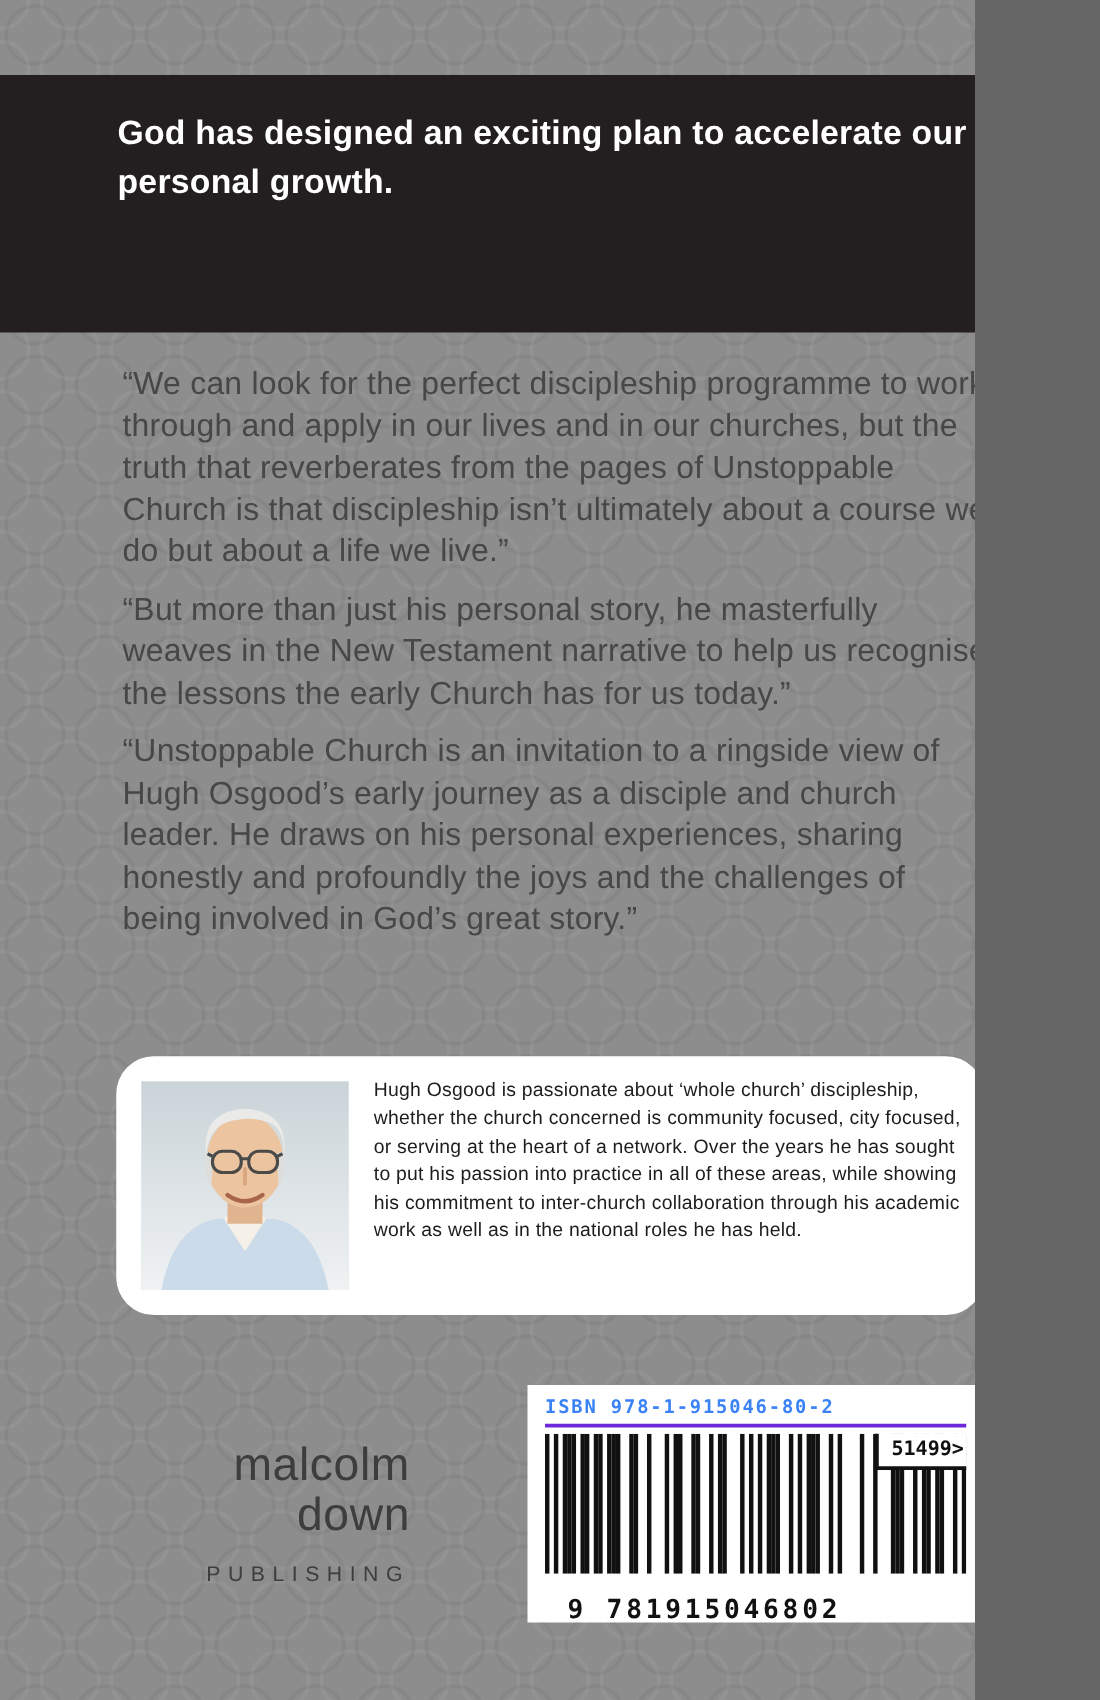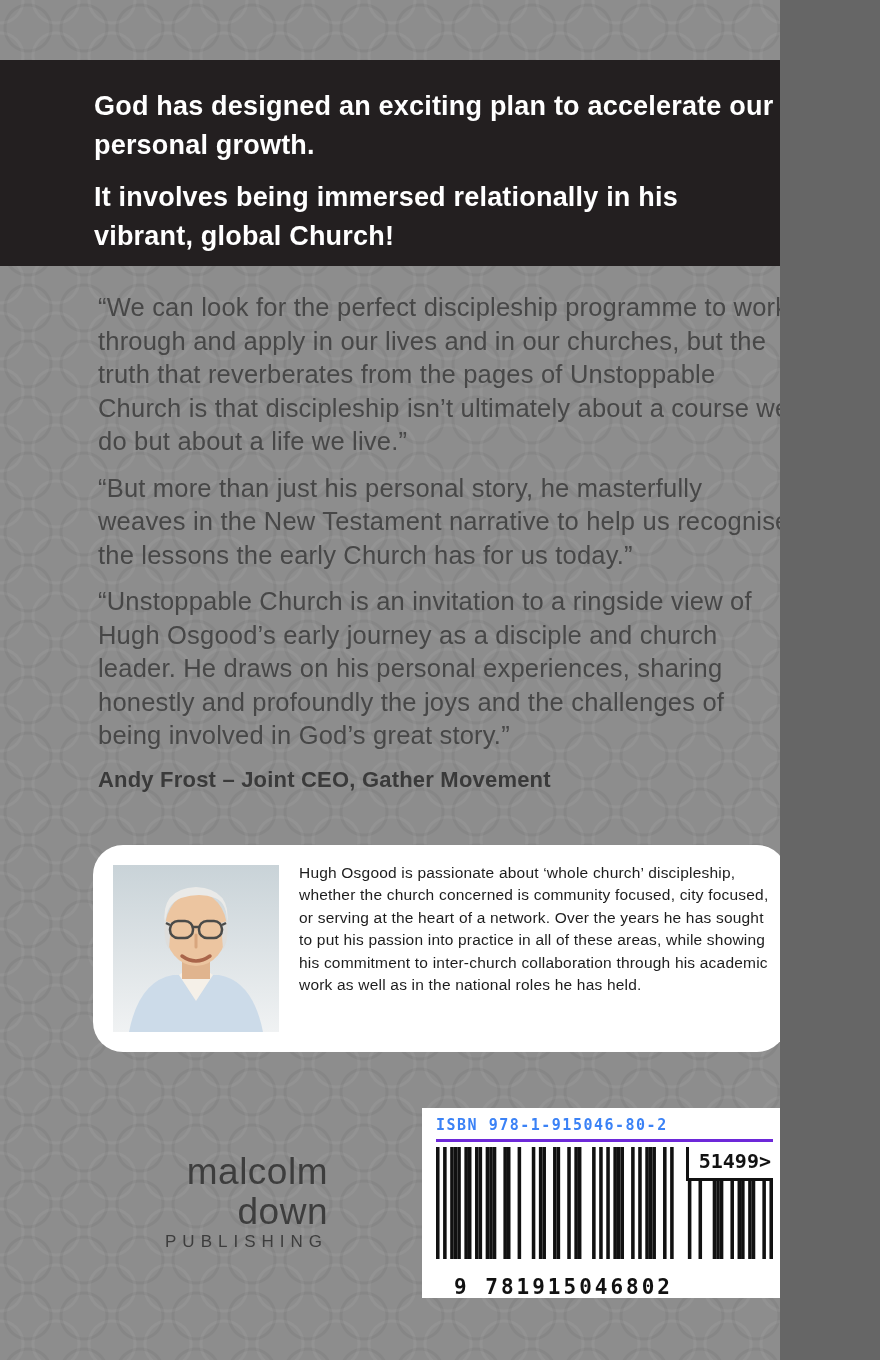--- a/index.html
+++ b/index.html
@@ -36,56 +36,54 @@
     position:absolute;left:20px;top:20px;width:166px;height:167px;overflow:hidden;background:#dfe5e8;
   }
   .bio{
     position:absolute;left:206px;top:17px;width:472px;margin:0;
     font-size:15.5px;line-height:22.4px;color:#1d1d1d;letter-spacing:0.2px;
   }
   .publisher{
     position:absolute;left:88px;top:1152px;width:240px;text-align:right;color:#3d3d3d;
   }
   .pub-name{font-size:37px;line-height:40px;letter-spacing:0.5px;font-weight:400;}
-  .pub-sub{font-size:17px;letter-spacing:6px;}
+  .pub-sub{font-size:17px;letter-spacing:6px;margin-top:18px;}
   .barcode-box{
     position:absolute;left:422px;top:1108px;width:365px;height:190px;background:#ffffff;
     box-sizing:border-box;padding:8px 14px 0 14px;
   }
   .isbn{
     font-family:"DejaVu Sans Mono", monospace;font-weight:bold;font-size:15px;
     letter-spacing:1.5px;color:#3b82f6;border-bottom:3px solid #6d28d9;padding-bottom:5px;white-space:nowrap;
   }
   .bars-wrap{position:relative;margin-top:5px;height:112px;}
   .bars{position:absolute;left:0;top:0;width:337px;height:112px;}
   .price{
     position:absolute;right:0;top:0;background:#ffffff;
-    font-family:"DejaVu Sans Mono", monospace;font-weight:bold;font-size:20px;color:#111;
+    font-family:"DejaVu Sans Mono", monospace;font-weight:bold;font-size:16px;color:#111;
     padding:2px 2px 5px 10px;border-left:3px solid #111;border-bottom:3px solid #111;
   }
   .number{
     font-family:"DejaVu Sans Mono", monospace;font-weight:bold;font-size:21px;color:#111;
     letter-spacing:3px;margin-top:16px;padding-left:18px;white-space:nowrap;
   }
 </style>
 </head>
 <body>
 
 <div class="page">
 
   <div class="banner">
     <p>God has designed an exciting plan to accelerate our personal growth.</p>
-    <p>It involves being immersed relationally in his vibrant, global Church!</p>
   </div>
 
   <div class="quotes">
     <p>“We can look for the perfect discipleship programme to work through and apply in our lives and in our churches, but the truth that reverberates from the pages of Unstoppable Church is that discipleship isn’t ultimately about a course we do but about a life we live.”</p>
     <p>“But more than just his personal story, he masterfully weaves in the New Testament narrative to help us recognise the lessons the early Church has for us today.”</p>
     <p>“Unstoppable Church is an invitation to a ringside view of Hugh Osgood’s early journey as a disciple and church leader. He draws on his personal experiences, sharing honestly and profoundly the joys and the challenges of being involved in God’s great story.”</p>
-    <p class="attribution">Andy Frost – Joint CEO, Gather Movement</p>
   </div>
 
   <div class="author-box">
     <div class="photo">
       <svg viewBox="0 0 166 167" width="166" height="167">
         <defs>
           <linearGradient id="sky" x1="0" y1="0" x2="0" y2="1">
             <stop offset="0" stop-color="#c9d3d8"></stop>
             <stop offset="1" stop-color="#f0f2f3"></stop>
           </linearGradient>

